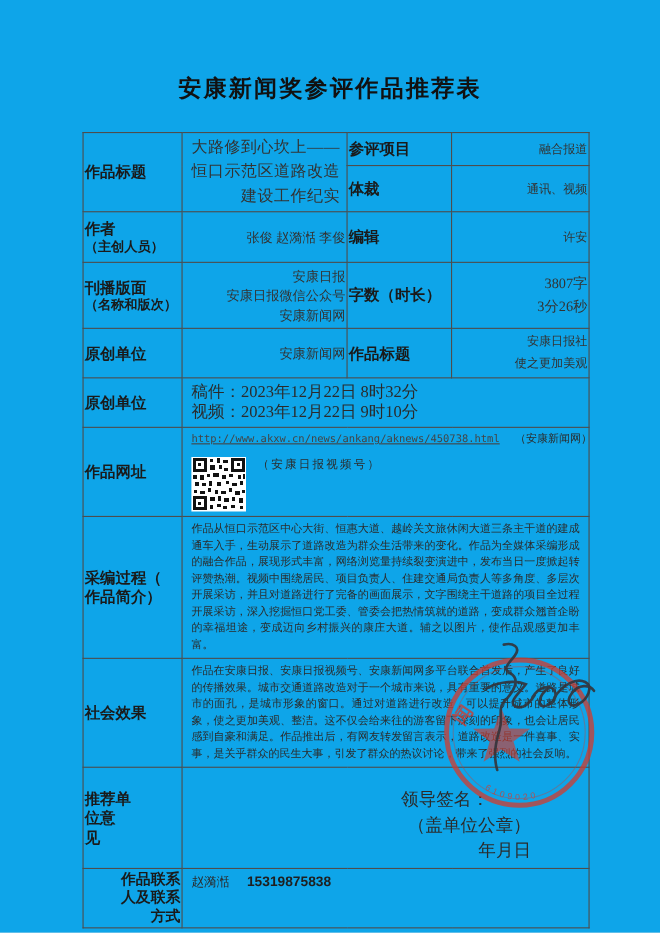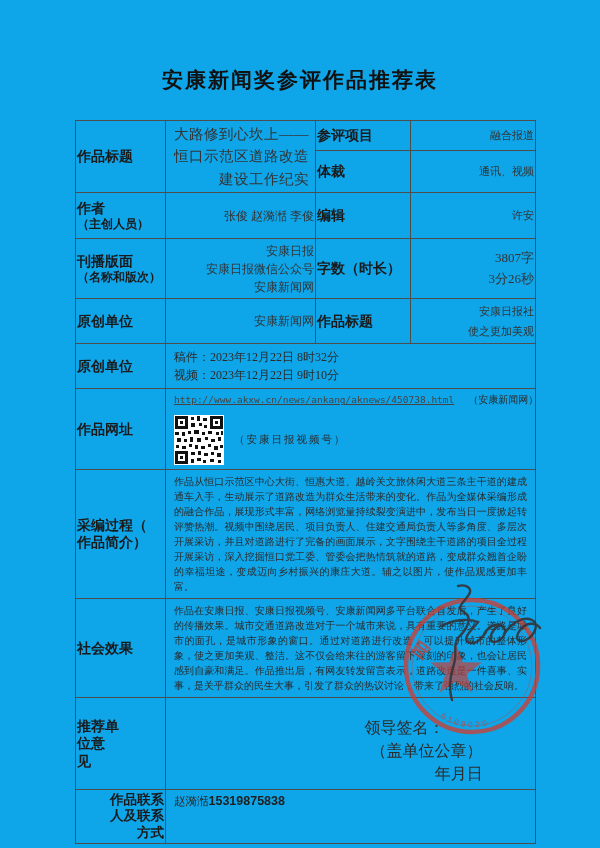--- a/index.html
+++ b/index.html
@@ -12,32 +12,32 @@
         table-layout:fixed;}
   td{border:1px solid #4d4d4d;vertical-align:middle;overflow:hidden;}
   td.lbl{font-family:"Liberation Sans",sans-serif;font-weight:700;text-align:left;
         font-size:14px;color:#1a1a1a;line-height:1.25;}
   td.lbl .sub{font-size:12px;}
   td.val{text-align:right;font-size:11px;color:#333;}
   td.val.big{font-size:14.5px;line-height:1.55;letter-spacing:0.5px;padding:2px 6px;}
   td.val.med{font-size:12px;line-height:1.5;}
   td.wide{text-align:left;vertical-align:top;padding:4px 8px;}
   .para{font-size:10px;line-height:15px;text-align:justify;color:#2b2b2b;}
-  .dates div{font-size:12px;line-height:18px;color:#2b2b2b;}
+  .dates div{font-size:15px;line-height:18px;color:#2b2b2b;}
   .urlline{font-size:9.5px;line-height:14px;white-space:nowrap;}
   .urlline a{font-family:"DejaVu Sans Mono",monospace;color:#444;text-decoration:underline;}
   .urlline .note{font-size:10px;color:#2b2b2b;margin-left:14px;}
-  .qr-wrap{display:flex;align-items:center;margin-top:8px;}
+  .qr-wrap{display:flex;align-items:flex-start;margin-top:8px;}
   .qr-caption{font-size:10.5px;color:#2b2b2b;margin-left:10px;letter-spacing:2px;}
   .sig-block{margin-left:54%;margin-top:14px;font-size:16px;line-height:23px;color:#2b2b2b;}
   .sig-block .l2{margin-left:6px;}
   .sig-block .l3{margin-left:26px;text-align:center;}
   .contact-line{font-size:11.5px;color:#2b2b2b;}
   .contact-line .phone{font-family:"Liberation Sans",sans-serif;font-size:12.5px;
-        font-weight:600;color:#1f1f1f;}
+        font-weight:600;color:#1f1f1f;margin-left:16px;}
   #seal{position:absolute;left:396px;top:592px;width:152px;height:152px;pointer-events:none;}
   #signature{position:absolute;left:428px;top:582px;width:125px;height:130px;pointer-events:none;}
 </style>
 </head>
 <body>
 
 <div id="page">
 
   <div id="page-title">安康新闻奖参评作品推荐表</div>
 

